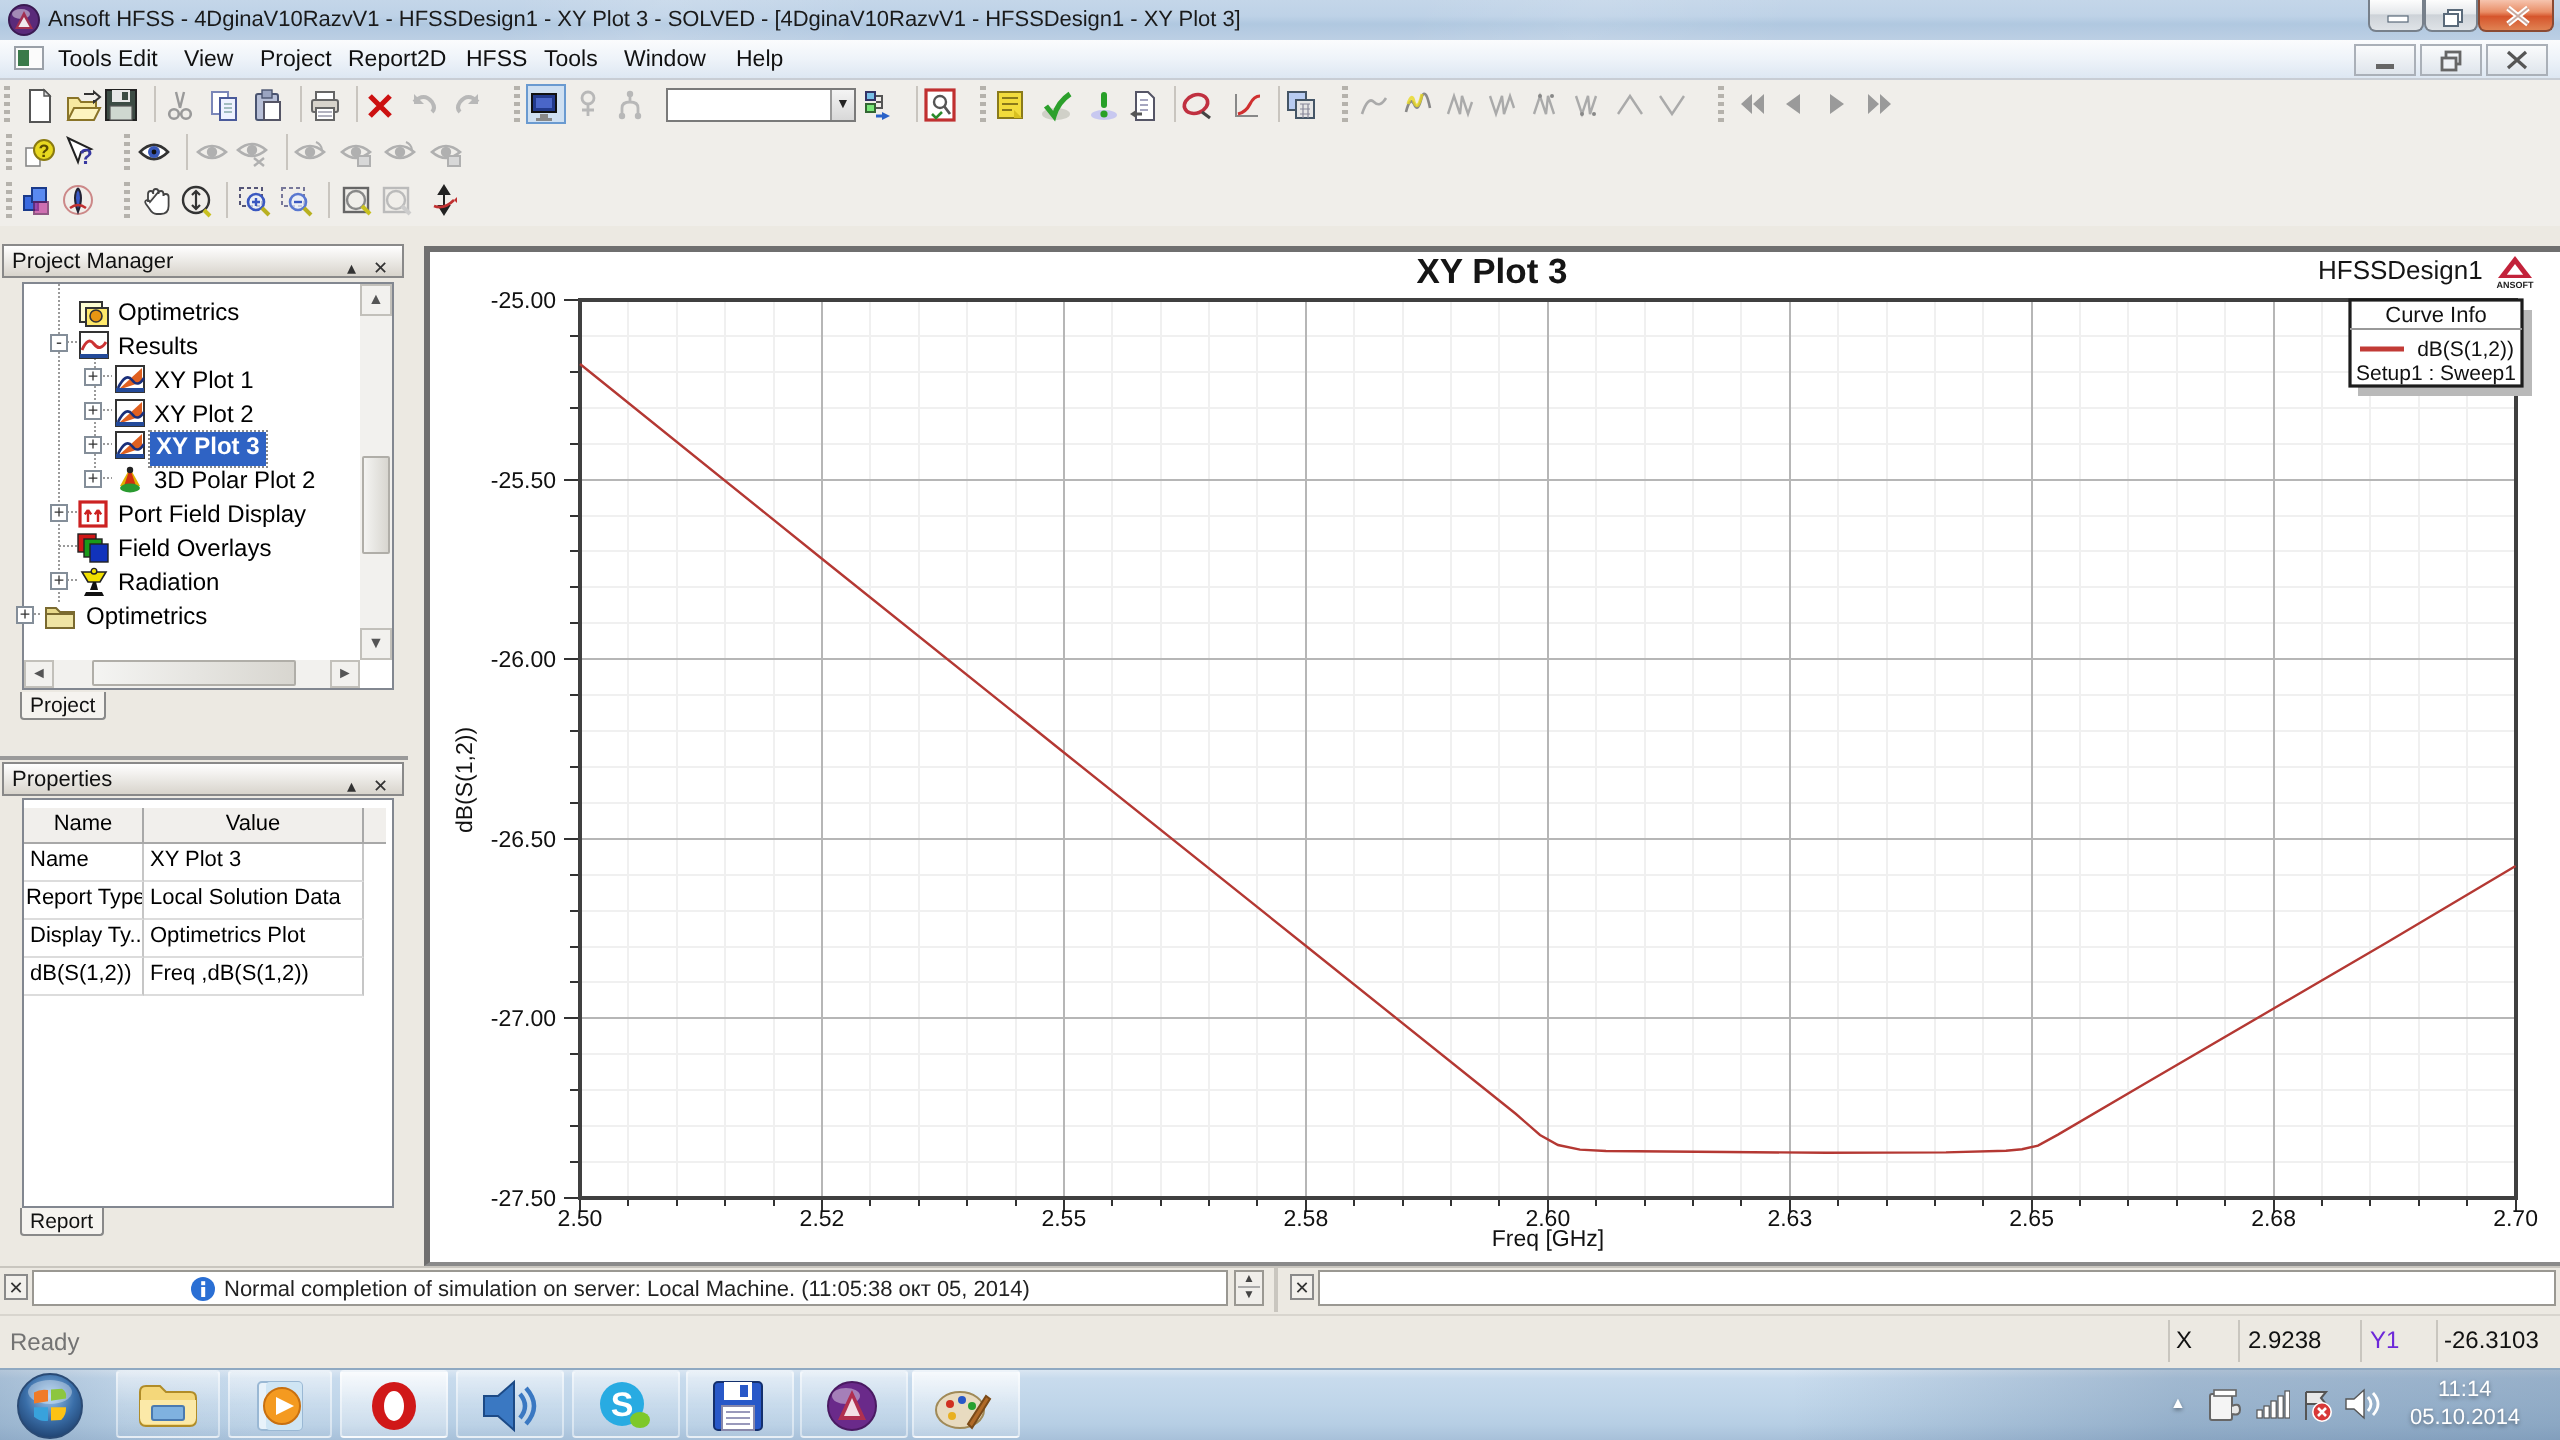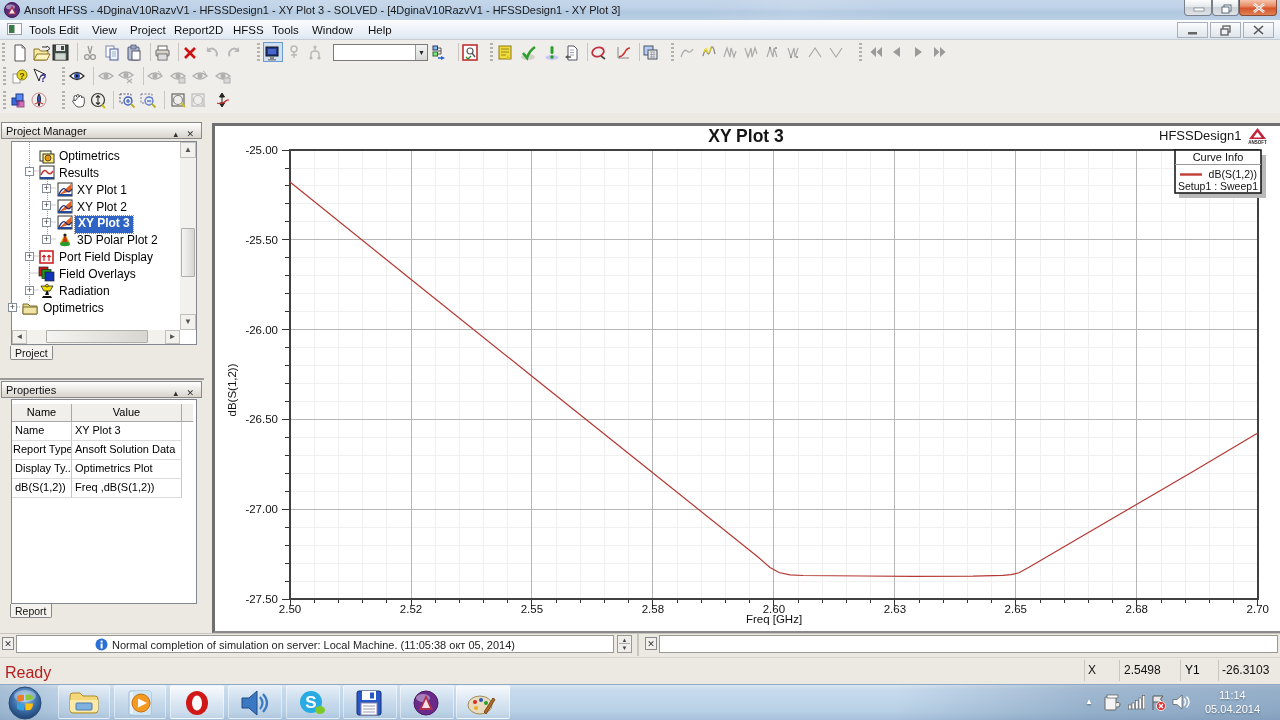--- a/index.html
+++ b/index.html
@@ -513,21 +513,21 @@
 <div class="abs" style="left:0;top:378px;width:204px;height:2px;background:#9a9a9a"></div>
 <div class="panelhdr" style="top:381px">Properties<span class="panelbtns">▴ ✕</span></div>
 <div class="whitebox" id="propbox" style="left:11px;top:399px;width:186px;height:205px"></div>
 <div class="ptable">
 <div class="pcell" style="left:12px;top:404px;width:60px;height:18px;background:#f1efec;border-right:1px solid #a8a8a8;border-bottom:1px solid #a8a8a8;text-align:center;padding-left:0">Name</div>
 <div class="pcell" style="left:72px;top:404px;width:110px;height:18px;background:#f1efec;border-right:1px solid #a8a8a8;border-bottom:1px solid #a8a8a8;text-align:center;padding-left:0">Value</div>
 <div class="pcell" style="left:182px;top:404px;width:11px;height:18px;background:#f1efec;border-right:none;border-bottom:1px solid #a8a8a8"></div>
 <div class="pcell" style="left:12px;top:422px;width:60px;height:19px">Name</div>
 <div class="pcell" style="left:72px;top:422px;width:110px;height:19px">XY Plot 3</div>
 <div class="pcell" style="left:12px;top:441px;width:60px;height:19px;padding-left:1px">Report Type</div>
-<div class="pcell" style="left:72px;top:441px;width:110px;height:19px">Ansoft Solution Data</div>
+<div class="pcell" style="left:72px;top:441px;width:110px;height:19px">Local Solution Data</div>
 <div class="pcell" style="left:12px;top:460px;width:60px;height:19px">Display Ty...</div>
 <div class="pcell" style="left:72px;top:460px;width:110px;height:19px">Optimetrics Plot</div>
 <div class="pcell" style="left:12px;top:479px;width:60px;height:19px">dB(S(1,2))</div>
 <div class="pcell" style="left:72px;top:479px;width:110px;height:19px">Freq ,dB(S(1,2))</div>
 </div>
 <div class="tab" style="left:10px;top:604px">Report</div>
 
 <div class="abs" id="plotwin"></div>
 <svg class="abs" style="left:213px;top:124px" width="1067" height="509" font-family="Liberation Sans, sans-serif">
 <text x="533" y="17.5" text-anchor="middle" font-size="17.5" font-weight="600" fill="#151515">XY Plot 3</text>
@@ -581,27 +581,27 @@
   </svg>
 <div class="abs" style="left:112px;top:639px;font-size:11px;color:#222;white-space:nowrap">Normal completion of simulation on server: Local Machine. (11:05:38 окт 05, 2014)</div>
 <div class="abs" style="left:617px;top:635px;width:15px;height:18px;border:1px solid #9a9892;background:#f0eeea">
  <div style="position:absolute;left:1px;top:1px;width:11px;height:7px;border-bottom:1px solid #aaa;font-size:6px;text-align:center;line-height:7px;color:#444">▲</div>
  <div style="position:absolute;left:1px;top:9px;width:11px;height:7px;font-size:6px;text-align:center;line-height:7px;color:#444">▼</div>
 </div>
 <div class="abs" style="left:637px;top:633px;width:2px;height:23px;background:#c9c6bf"></div>
 <div class="abs" style="left:645px;top:637px;width:12px;height:13px;border:1px solid #8a8a8a;background:#f2f0ec;font-size:9px;color:#333;text-align:center;line-height:12px">✕</div>
 <div class="inset" style="left:659px;top:635px;width:619px;height:18px"></div>
 <div class="abs" id="statusbar"></div>
-<div class="abs" style="left:5px;top:664px;font-size:16px;color:#b91c1c">Ready</div>
+<div class="abs" style="left:5px;top:664px;font-size:12px;color:#737373">Ready</div>
 <div class="spane" style="left:1084px;width:35px"></div>
 <div class="abs" style="left:1088px;top:663px;font-size:12px;color:#111">X</div>
 <div class="spane" style="left:1119px;width:61px"></div>
-<div class="abs" style="left:1124px;top:663px;font-size:12px;color:#111">2.5498</div>
+<div class="abs" style="left:1124px;top:663px;font-size:12px;color:#111">2.9238</div>
 <div class="spane" style="left:1180px;width:38px"></div>
-<div class="abs" style="left:1185px;top:663px;font-size:12px;color:#000000">Y1</div>
+<div class="abs" style="left:1185px;top:663px;font-size:12px;color:#6d28d9">Y1</div>
 <div class="spane" style="left:1218px;width:62px"></div>
 <div class="abs" style="left:1222px;top:663px;font-size:12px;color:#111">-26.3103</div>
 
 <div class="abs" id="taskbar"></div>
 
 <svg class="abs" style="left:7px;top:686px" width="36" height="34">
 <defs>
       <radialGradient id="orb" cx="50%" cy="35%" r="70%">
         <stop offset="0%" stop-color="#9ec8ee"></stop>
         <stop offset="55%" stop-color="#3a6ea8"></stop>
@@ -700,13 +700,13 @@
 <svg class="abs" style="left:1150px;top:694px" width="17" height="17">
 <path d="M3 2 v14 M3 2 h10 l-2.5 3 L13 8 H3" fill="#e8e8e8" stroke="#555"></path>
 <circle cx="11" cy="12" r="4.6" fill="#d83838" stroke="#fff" stroke-width=".8"></circle>
 <path d="M9 10 l4 4 M13 10 l-4 4" stroke="#fff" stroke-width="1.3"></path>
 </svg>
 <svg class="abs" style="left:1172px;top:694px" width="18" height="16">
 <path d="M1 5.5 h4 l5 -4.5 v14 l-5 -4.5 H1 Z" fill="#fff" stroke="#555" stroke-width=".7"></path>
 <path d="M12 4.5 q3 3.5 0 7 M14.5 2.5 q5 5.5 0 11" stroke="#fff" stroke-width="1.4" fill="none"></path>
 </svg>
 <div class="traytxt" style="left:1219px;top:689px">11:14</div>
-<div class="traytxt" style="left:1205px;top:703px">05.04.2014</div>
+<div class="traytxt" style="left:1205px;top:703px">05.10.2014</div>
 
 </body></html>

